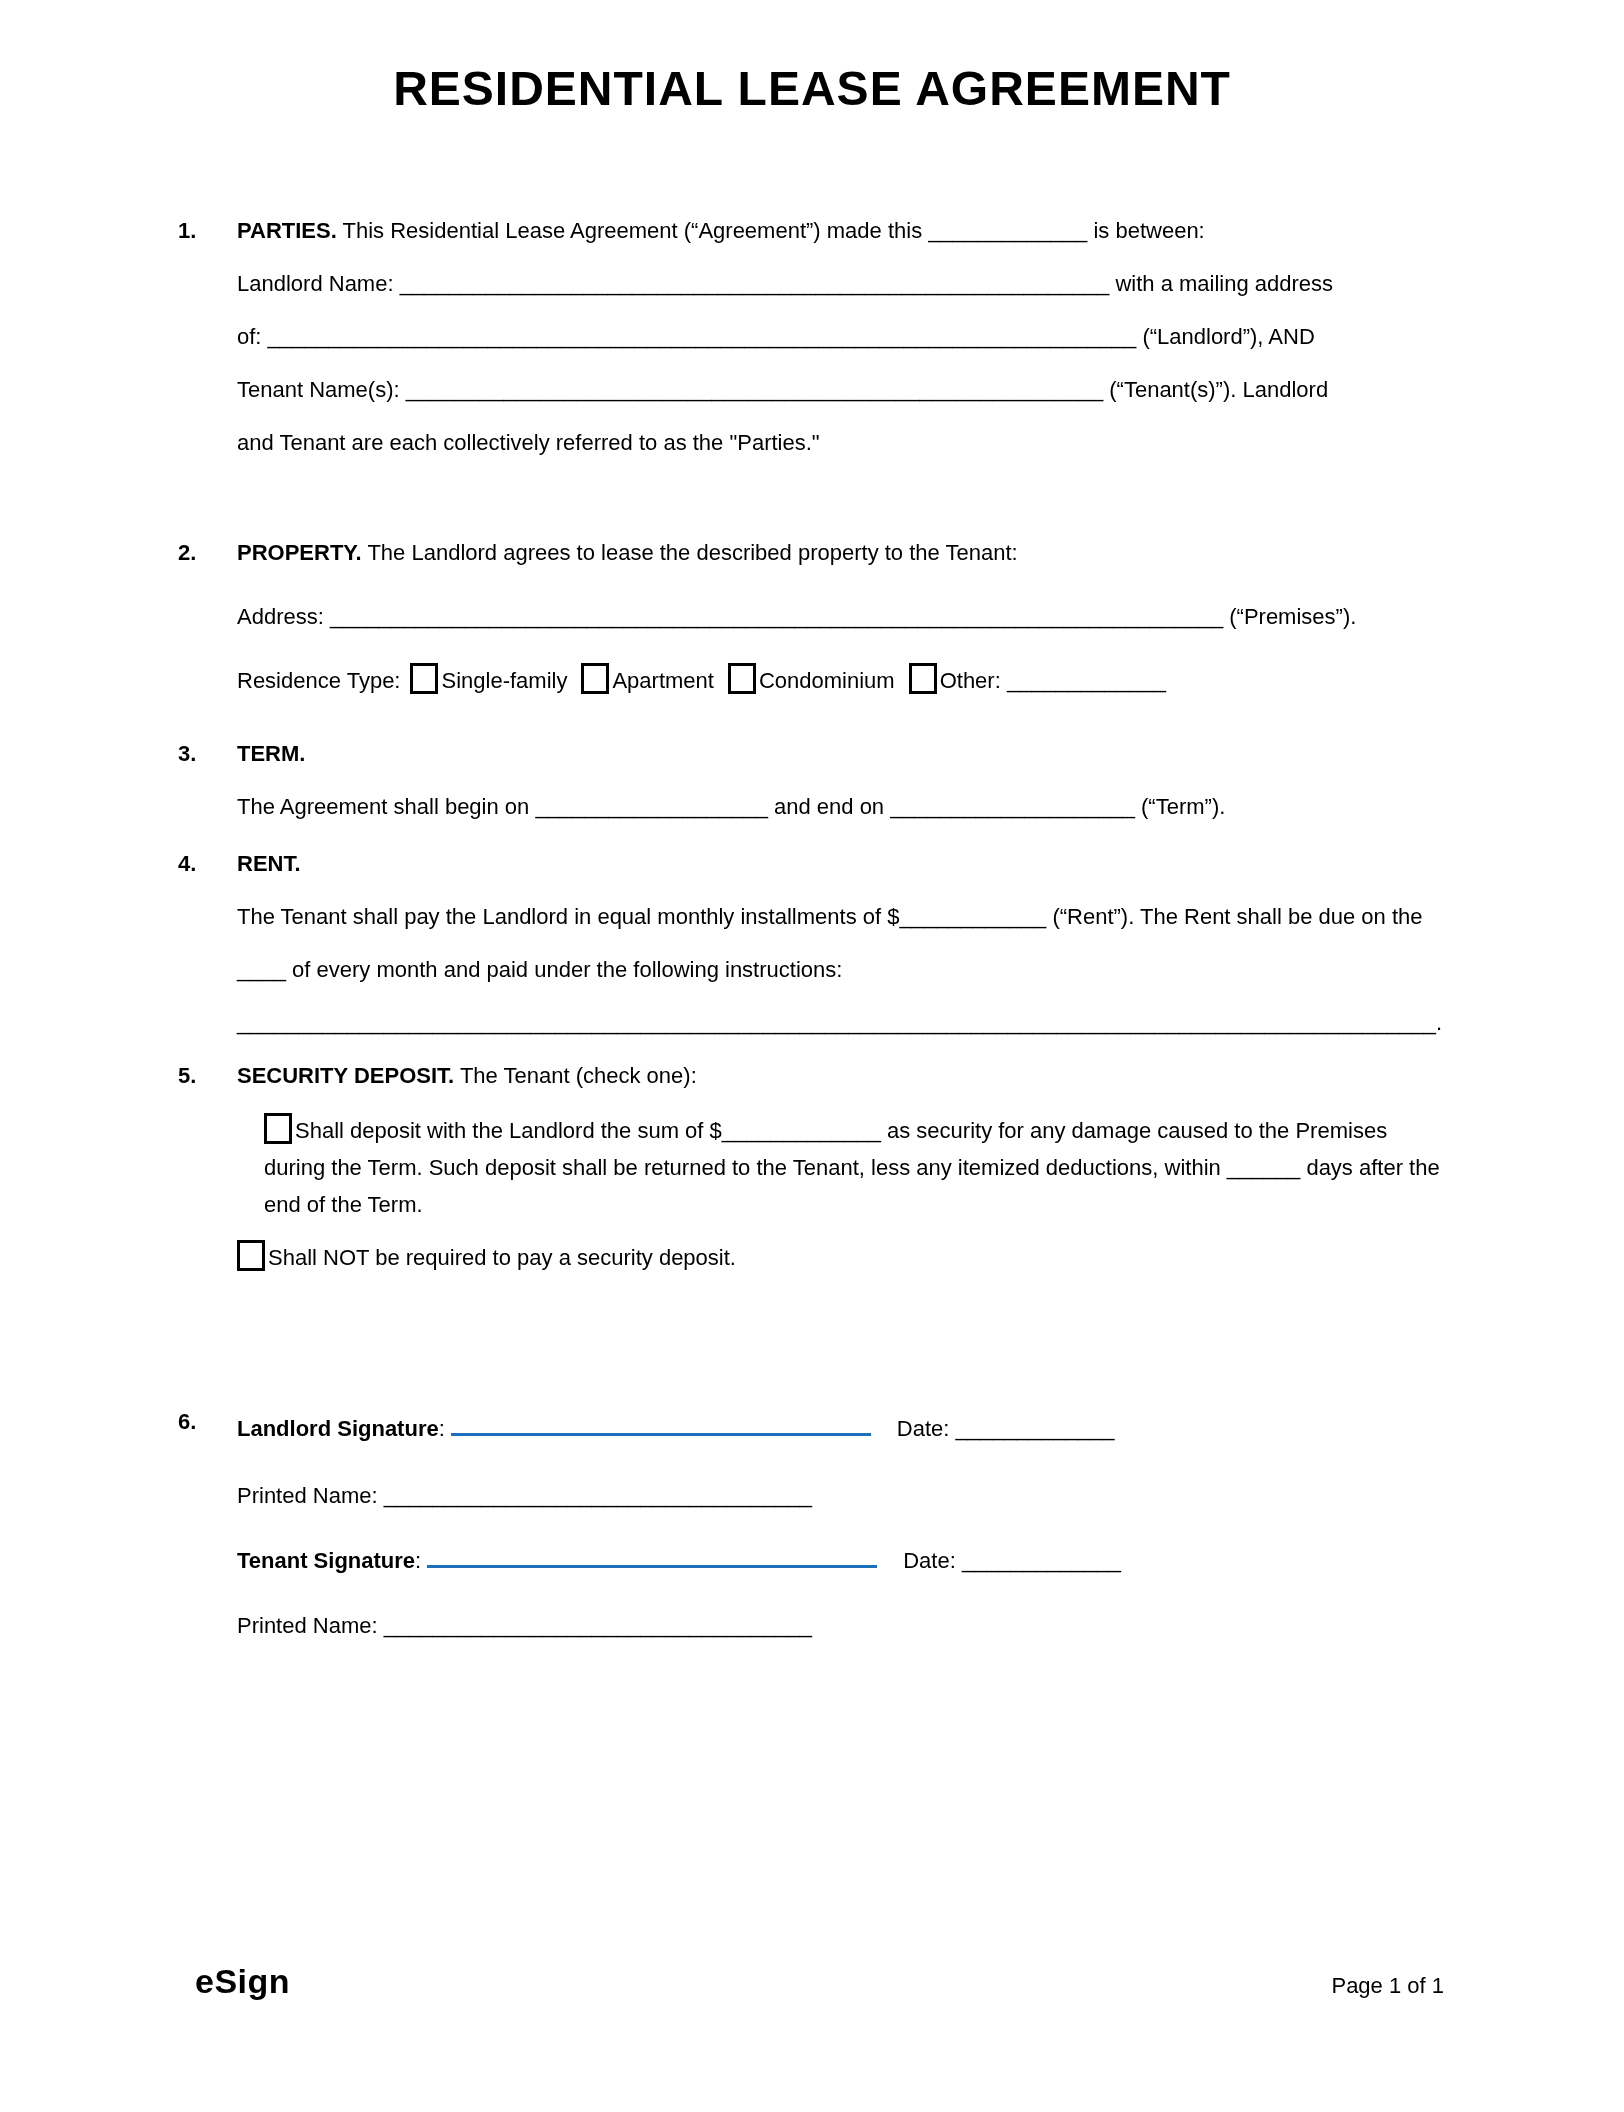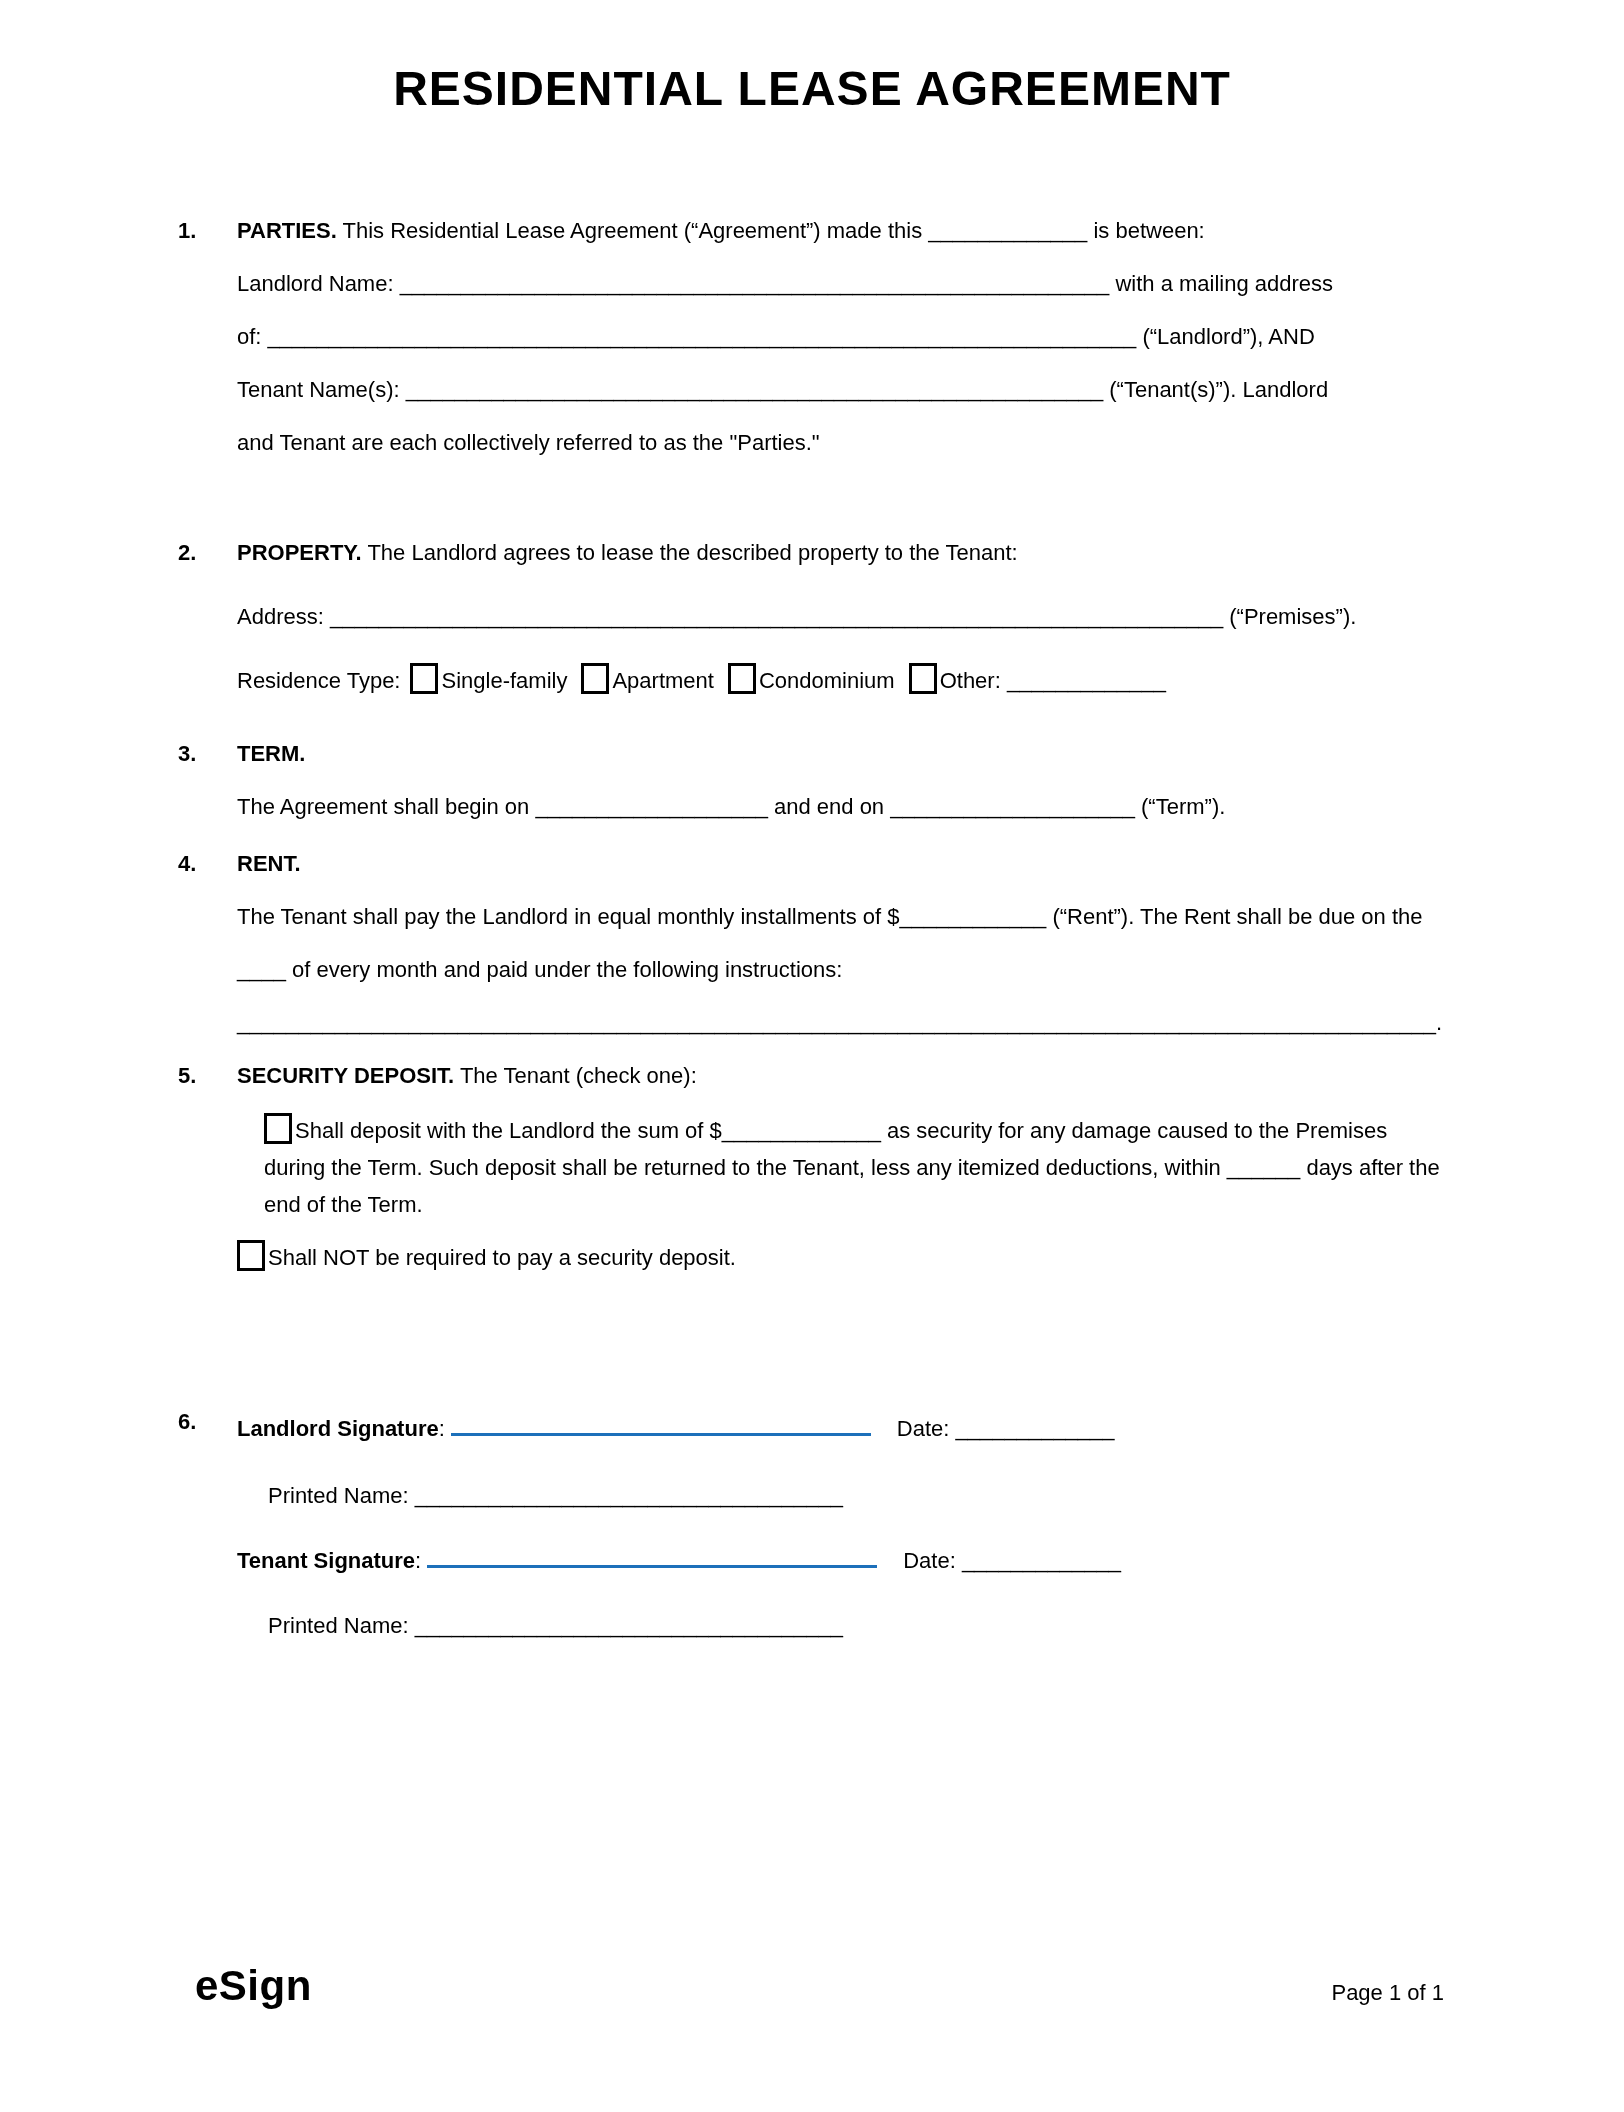--- a/index.html
+++ b/index.html
@@ -41,21 +41,21 @@
   .sec-2{margin-top:57px;}
   .sec-2 .spread{margin-top:11px;}
   .sec-3{margin-top:20px;}
   .sec-4{margin-top:4px;}
   .sec-5{margin-top:0;}
   .sec-5 .opt-1{margin-top:10px;margin-left:27px;}
   .sec-5 .opt-2{margin-top:16px;}
   .sec-6{margin-top:119px;}
   .sig-row{margin-top:7px;white-space:nowrap;}
   .sig-row-2{margin-top:12px;}
-  .printed-row{margin-top:14px;margin-left:31px;}
+  .printed-row{margin-top:14px;}
   .printed-row-2{margin-top:12px;}
   .checkbox{
     display:inline-block;
     width:22px;height:25px;
     border:3px solid #000;
     vertical-align:-6px;
     margin-right:3px;
     background:#fff;
   }
   .res-label{margin-right:10px;}
@@ -73,21 +73,21 @@
   .footer{
     position:absolute;
     left:0;right:0;
     top:1962px;
     padding-left:195px;
     padding-right:180px;
     display:flex;
     justify-content:space-between;
     align-items:baseline;
   }
-  .brand{font-size:42px;font-weight:bold;letter-spacing:0.5px;}
+  .brand{font-size:34px;font-weight:bold;letter-spacing:0.5px;}
   .page-indicator{font-size:22px;}
 </style>
 </head>
 <body>
 
 <h1 class="title">RESIDENTIAL LEASE AGREEMENT</h1>
 
 <div class="section sec-1">
   <span class="num">1.</span>
   <div class="sec-body">

